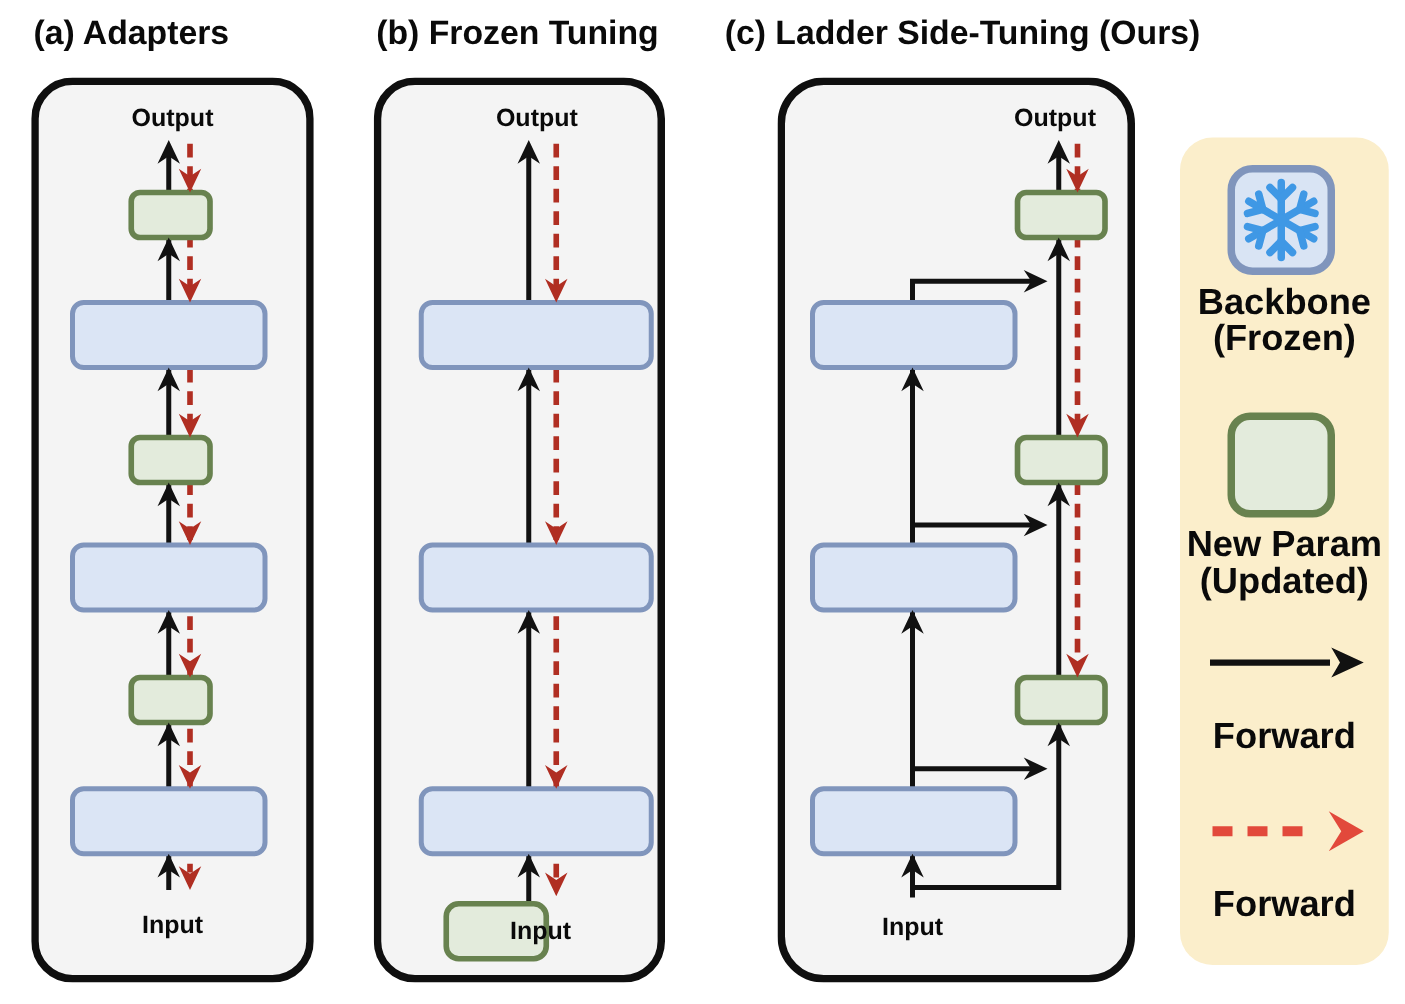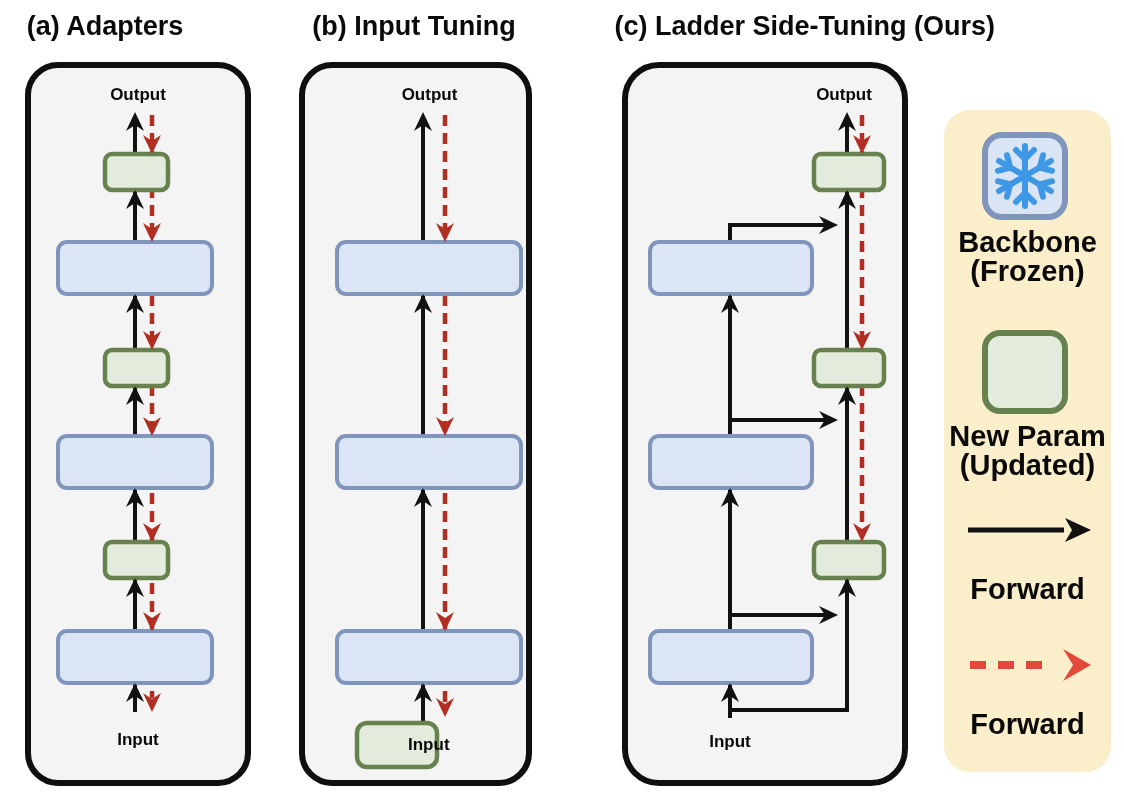--- a/index.html
+++ b/index.html
@@ -16,21 +16,21 @@
   .fig-title{position:absolute;top:11px;height:34px;font-size:27px;font-weight:700;
              color:#0a0a0a;text-align:center;white-space:nowrap;}
   .panel-svg{position:absolute;}
   .panel-rect{fill:var(--panel-bg);stroke:var(--panel-border);stroke-width:6;}
   .pline{stroke:var(--black-arrow);stroke-width:4;fill:none;}
   .rline{stroke:var(--red-arrow);stroke-width:4.5;fill:none;stroke-dasharray:11 7;}
   .bhead{fill:var(--black-arrow);stroke:none;}
   .rhead{fill:var(--red-arrow);stroke:none;}
   .blue-box{fill:var(--blue-fill);stroke:var(--blue-border);stroke-width:4;}
   .green-box{fill:var(--green-fill);stroke:var(--green-border);stroke-width:4.5;}
-  .io-label{position:absolute;height:30px;line-height:30px;font-size:17px;font-weight:700;
+  .io-label{position:absolute;height:30px;line-height:30px;font-size:20px;font-weight:700;
             color:#0a0a0a;text-align:center;}
   .legend{position:absolute;left:944px;top:110px;width:167px;height:662px;
           background:var(--legend-bg);border-radius:26px;}
   .legend-swatch{position:absolute;left:38px;width:86px;box-sizing:border-box;border-radius:20px;}
   .swatch-frozen{top:22px;height:88px;background:var(--frozen-fill);border:6px solid var(--blue-border);}
   .swatch-newparam{top:220px;height:84px;background:var(--green-fill);border:6px solid var(--green-border);border-radius:18px;}
   .legend-label{position:absolute;left:0;width:167px;text-align:center;font-size:29px;
                 font-weight:700;color:#0a0a0a;line-height:29px;}
   .legend-arrow{position:absolute;left:20px;width:130px;height:34px;}
 </style>
@@ -43,22 +43,22 @@
     <defs>
       <path id="ah-up" d="M-9,19 L0,0 L9,19 L0,13 Z"></path>
       <path id="ah-down" d="M-9,-19 L0,0 L9,-19 L0,-13 Z"></path>
       <path id="ah-right" d="M-19,-9 L0,0 L-19,9 L-13,0 Z"></path>
       <path id="ah-right-big" d="M-26,-12 L0,0 L-26,12 L-19,0 Z"></path>
       <path id="ah-right-red" d="M-28,-16 L0,0 L-28,16 L-18,0 Z"></path>
     </defs>
   </svg>
 
   <div class="fig-title" style="left:0px;width:210px;">(a) Adapters</div>
-  <div class="fig-title" style="left:285px;width:258px;">(b) Input Tuning</div>
-  <div class="fig-title" style="left:545px;width:450px;text-align:right;">(c) Ladder Side-Tuning (Ours)</div>
+  <div class="fig-title" style="left:285px;width:258px;">(b) Frozen Tuning</div>
+  <div class="fig-title" style="left:545px;width:450px;">(c) Ladder Side-Tuning (Ours)</div>
 
   <svg class="panel-svg" style="left:25px;top:62px;" width="226" height="724" viewBox="0 0 226 724">
     <rect class="panel-rect" x="3" y="3" width="220" height="718" rx="30"></rect>
     <line class="pline" x1="110" y1="55" x2="110" y2="650"></line>
     <line class="rline" x1="127" y1="53" x2="127" y2="636"></line>
 
     <rect class="blue-box" x="33" y="180" width="154" height="52" rx="9"></rect>
     <rect class="blue-box" x="33" y="374" width="154" height="52" rx="9"></rect>
     <rect class="blue-box" x="33" y="569" width="154" height="52" rx="9"></rect>
     <rect class="green-box" x="80" y="92" width="63" height="36" rx="7"></rect>

